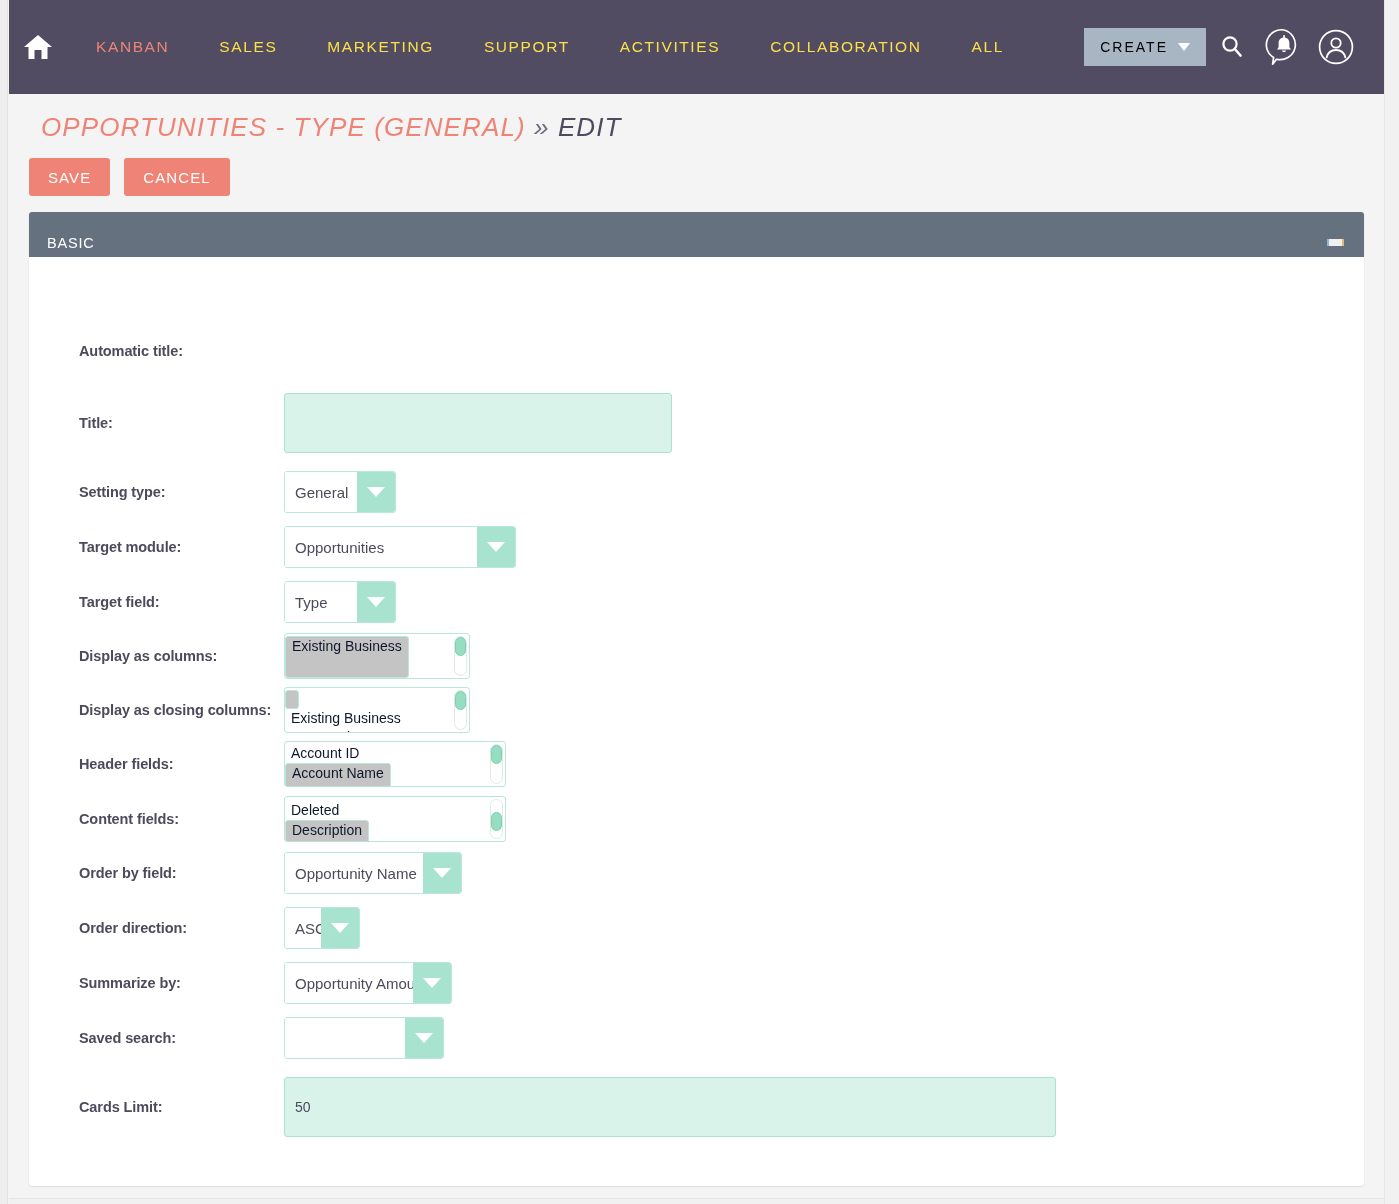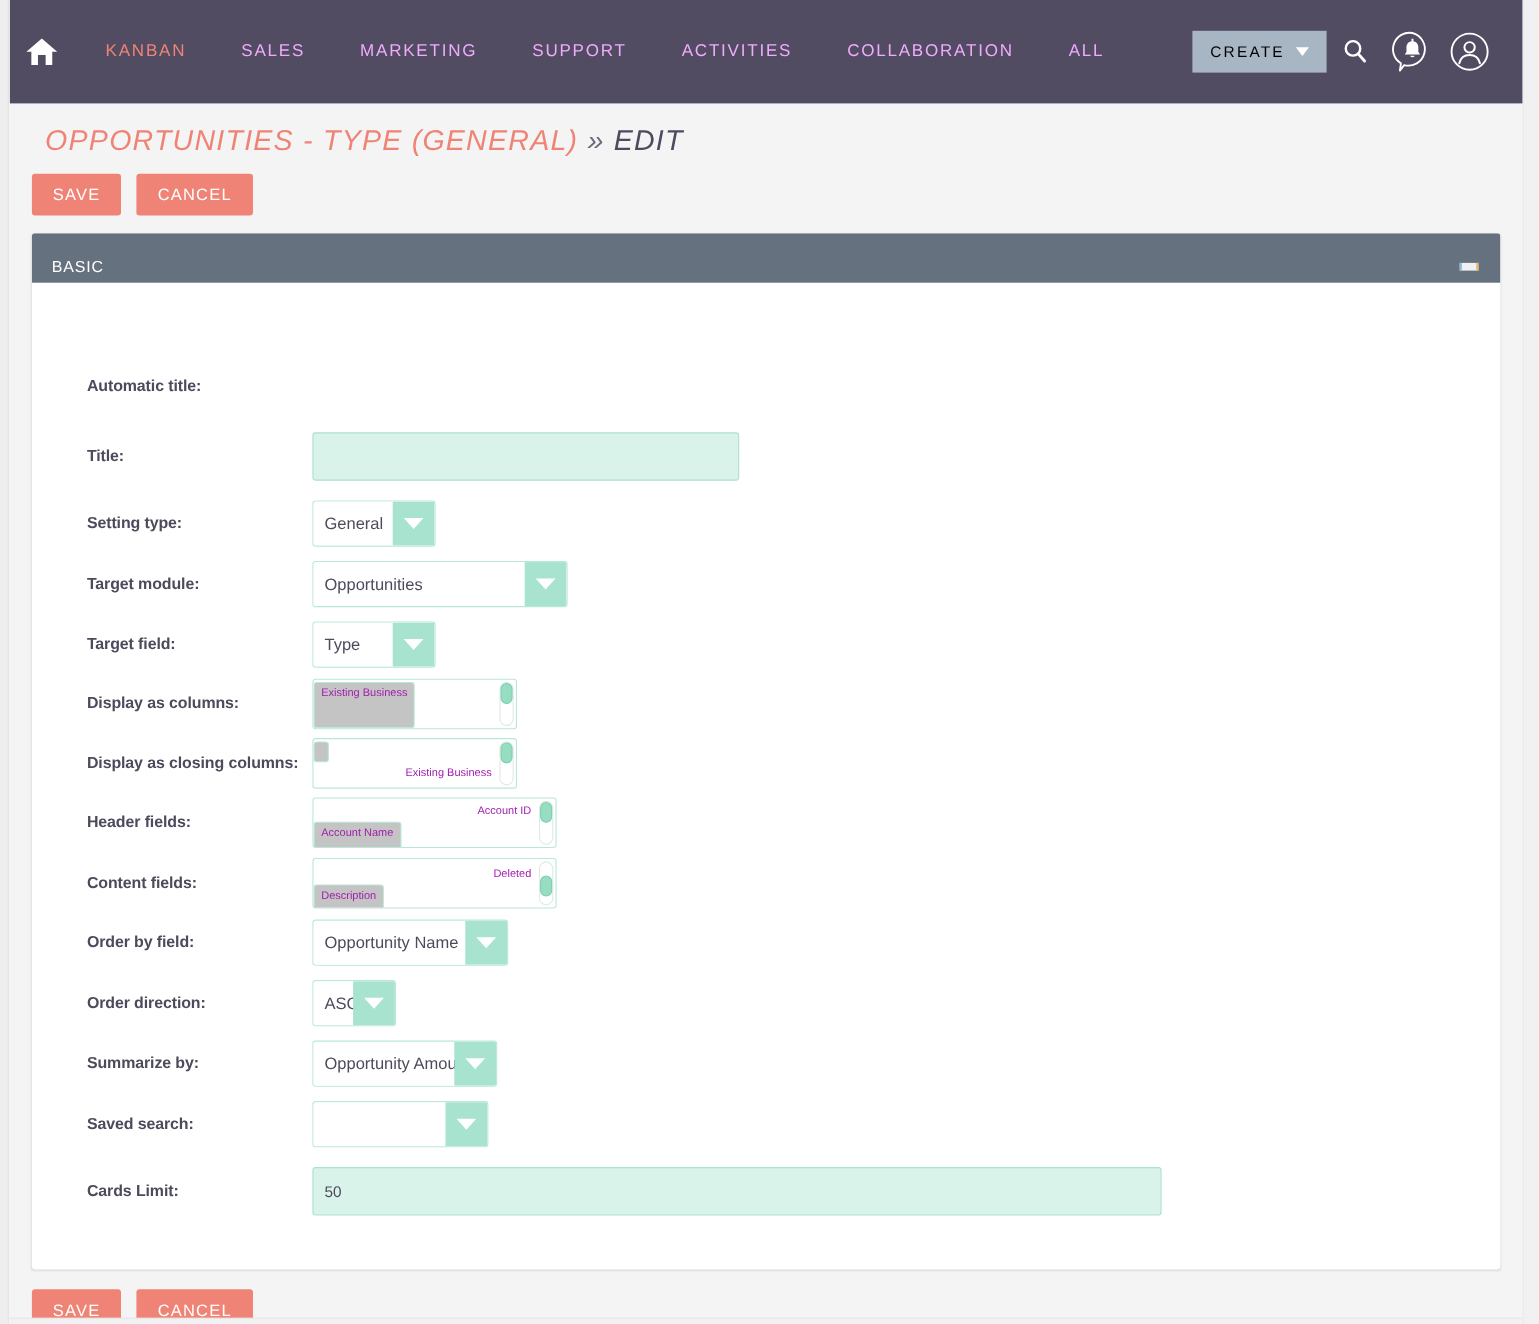--- a/index.html
+++ b/index.html
@@ -55,21 +55,21 @@
     margin-right: 22px;
     display: flex; align-items: center; justify-content: center;
     cursor: pointer;
   }
   .nav-items {
     display: flex;
     align-items: center;
     gap: 12px;
   }
   .nav-item {
-    color: #f0abfc;
+    color: #fde047;
     font-size: 15.5px;
     letter-spacing: 1.6px;
     font-weight: 400;
     padding: 0 19px;
     text-decoration: none;
     cursor: pointer;
     white-space: nowrap;
     font-family: "Liberation Sans", sans-serif;
   }
   .nav-item.active { color: #ef8476; }
@@ -181,21 +181,21 @@
     letter-spacing: -0.1px;
     font-family: "Liberation Sans", sans-serif;
   }
   .fctrl { flex: 1; }
 
   
   .mint-input {
     background: #d9f3ea;
     border: 1px solid #a9e2cf;
     border-radius: 3px;
-    height: 44px;
+    height: 60px;
     font-size: 14px;
     color: #4e4a5c;
     padding: 0 10px;
     font-family: "Liberation Sans", sans-serif;
     outline: none;
   }
   .mint-input.w-title { width: 388px; }
   .mint-input.w-cards { width: 772px; }
 
   
@@ -253,27 +253,26 @@
     overflow: hidden;
   }
   .listbox.wide { width: 222px; }
   .listbox .opts {
     position: absolute;
     left: 0; right: 16px;
     padding: 2px 0 0 0;
   }
   .listbox.shift-up .opts { top: -17px; }
   .listbox .opt {
-    font-size: 10px;
+    font-size: 14px;
     line-height: 19px;
-    color: #a21caf;
+    color: #0f172a;
     padding: 0 6px;
     white-space: nowrap;
     font-family: "Liberation Sans", sans-serif;
-    text-align: right;
   }
   .listbox .opt.sel { background: #c4c4c4; }
   .listbox .opt.blank { height: 19px; }
 
   .lb-track {
     position: absolute;
     right: 2px; top: 2px;
     width: 13px; bottom: 2px;
     background: #ffffff;
     border: 1px solid #dfe9e5;

